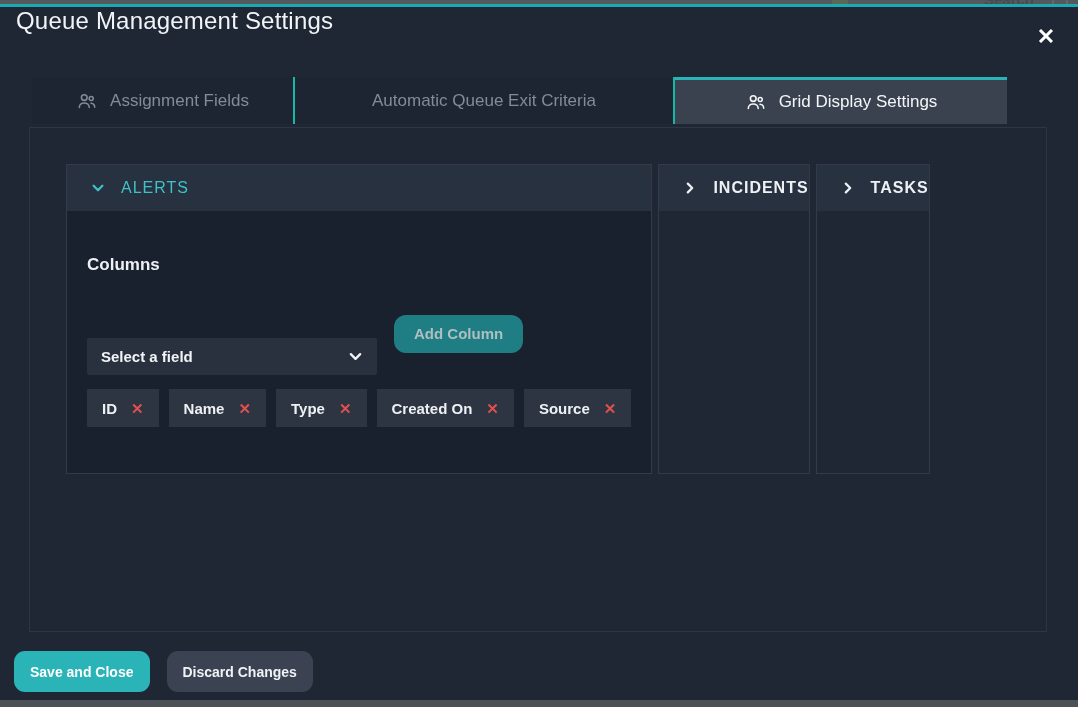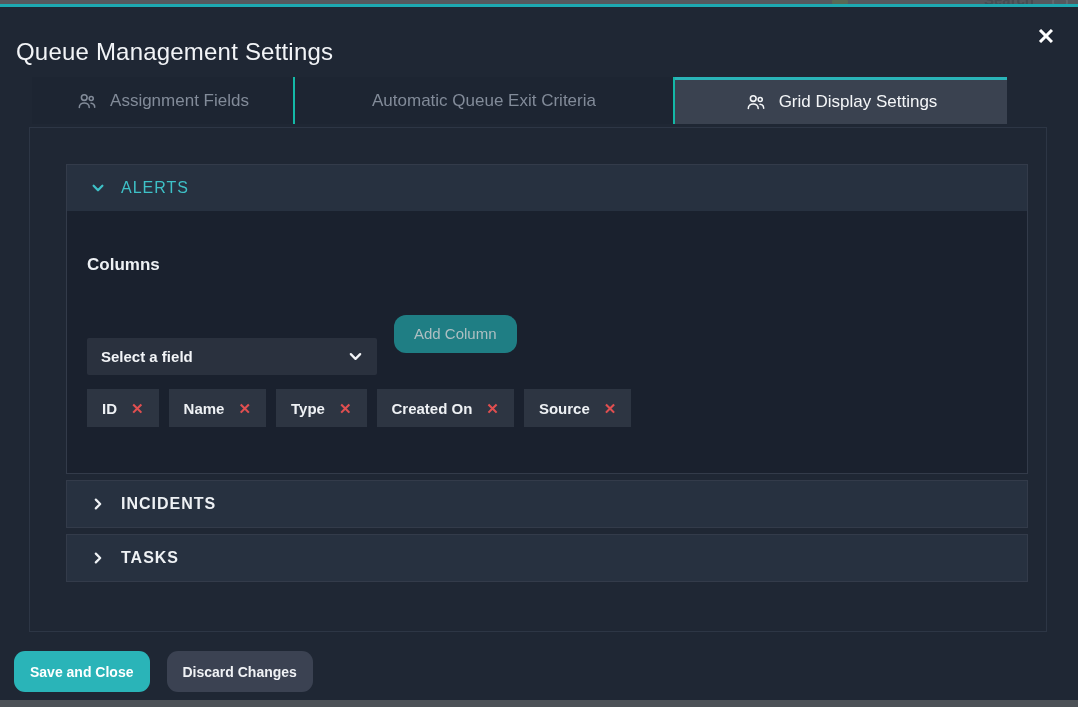--- a/index.html
+++ b/index.html
@@ -28,21 +28,21 @@
     position:absolute; top:4px; left:0; width:1078px; height:3px; background:#1da9b1;
   }
 
   
   .modal {
     position:absolute; top:7px; left:0; width:1078px; height:693px;
     background:#1f2734;
   }
   .modal-header { position:relative; height:60px; }
   .modal-title {
-    position:absolute; top:31px; left:16px;
+    position:absolute; top:0; left:16px;
     font-size:24px; color:#f2f4f7; letter-spacing:.2px;
   }
   .close-btn {
     position:absolute; top:12px; right:14px; width:36px; height:36px;
     background:transparent; border:none; cursor:pointer;
     color:#ffffff; font-size:22px; font-weight:bold; line-height:36px; text-align:center;
   }
 
   
   .tabs { position:absolute; top:70px; left:32px; display:flex; }
@@ -63,21 +63,21 @@
 
   
   .content {
     position:absolute; top:120px; left:29px; width:1018px; height:505px;
     border:1px solid #2d3645;
   }
   .description {
     margin:16px 18px 0 18px; font-size:16px; font-weight:bold; color:#e9ecf1;
   }
   .accordion {
-    margin:36px 18px 0 18px; display:flex; flex-direction:column; gap:6px;padding-left:18px;
+    margin:36px 18px 0 18px; display:flex; flex-direction:row; gap:6px;padding-left:18px;
   }
   .section { border:1px solid #333b4a; }
   .section-header {
     height:46px; background:#273140; display:flex; align-items:center;
     padding-left:24px; gap:16px; cursor:pointer;
   }
   .section-header .sec-label { font-size:16px; letter-spacing:1px; font-weight:bold; }
   .section-header.teal .sec-label { color:#3ec1c7; font-weight:normal; }
   .section-header.white .sec-label { color:#eef1f4; }
   .chev { display:flex; align-items:center; }
@@ -89,21 +89,21 @@
   .controls-row { display:flex; align-items:center; }
   .field-select {
     width:290px; height:37px; background:#2a313e; border:none; border-radius:2px;
     display:flex; align-items:center; justify-content:space-between;
     padding:0 14px; cursor:pointer;margin-top:46px;
   }
   .field-select .sel-text { font-size:15px; font-weight:bold; color:#f2f4f7; }
   .add-column-btn {
     margin-left:17px; height:38px; padding:0 20px;
     background:#1f7e84; border:none; border-radius:12px;
-    font-family:inherit; font-size:15px; font-weight:normal; color:#aebfc2; cursor:pointer;
+    font-family:inherit; font-size:15px; font-weight:bold; color:#aebfc2; cursor:pointer;
   }
   .chips-row { margin-top:14px; display:flex; gap:10px; }
   .chip {
     height:38px; background:#2d3542; display:flex; align-items:center; gap:14px;
     padding:0 15px; cursor:grab;
   }
   .chip .chip-text { font-size:15px; font-weight:bold; color:#eef1f4; }
   .chip-remove {
     background:none; border:none; padding:0; cursor:pointer;
     color:#e04f50; font-size:15px; font-weight:bold; line-height:1;

